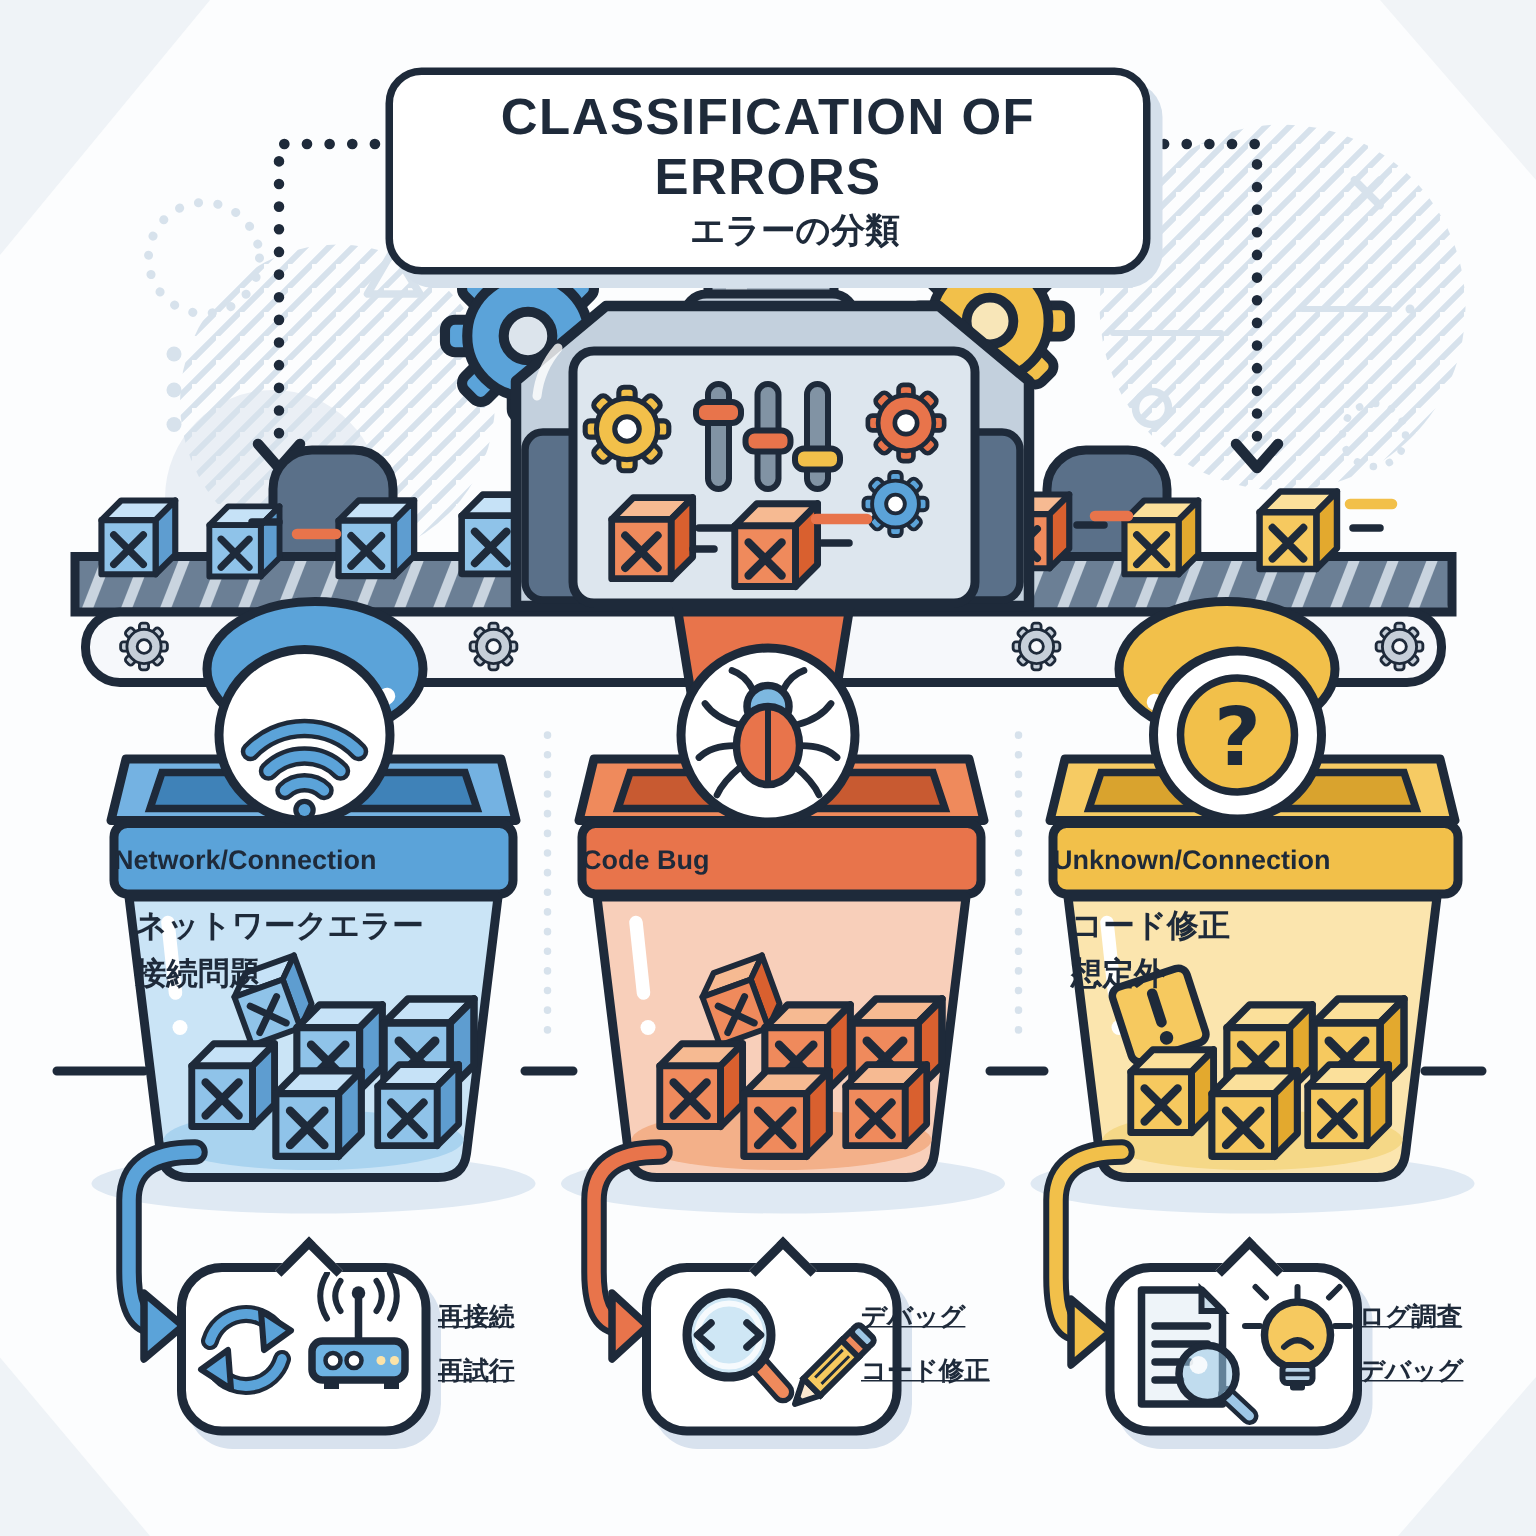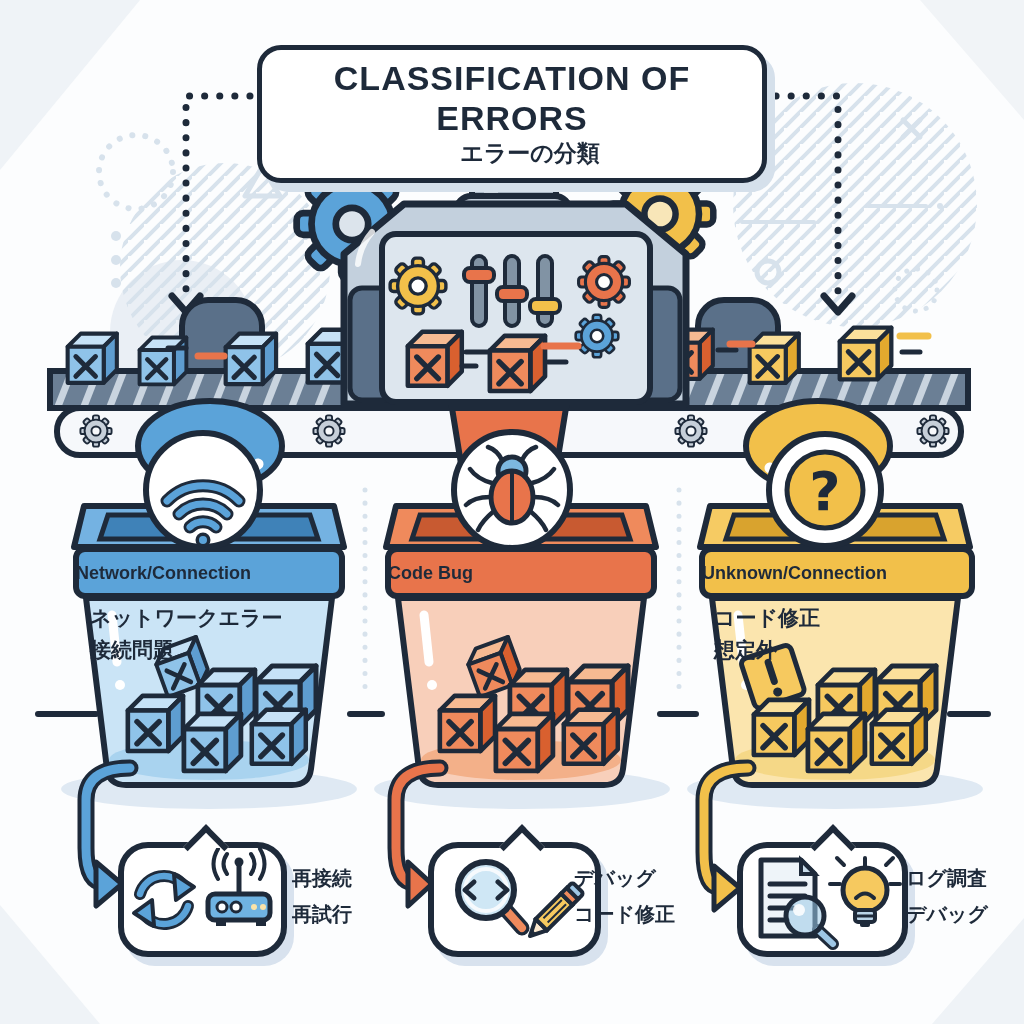--- a/index.html
+++ b/index.html
@@ -32,21 +32,21 @@
     box-shadow:8px 9px 0 #D5E0EB;}
   .banner .t-en{font-size:34px;font-weight:bold;letter-spacing:1px;line-height:40px;}
   .banner .t-ja{font-size:23px;font-weight:bold;line-height:30px;padding-left:36px;}
 
   
   .bin-label{top:553px;height:40px;line-height:40px;text-align:left;
     font-size:18px;font-weight:bold;}
   .bin-jp{top:602px;text-align:left;font-size:21px;font-weight:bold;line-height:32px;}
 
   
-  .action-text{top:860px;font-size:20px;font-weight:bold;line-height:36px;}
+  .action-text{top:860px;font-size:17px;font-weight:bold;line-height:36px;text-decoration:underline;}
 
   
   .callout{position:absolute;top:842px;height:103px;background:#fff;
     border:6px solid var(--c-ink);border-radius:30px;box-shadow:7px 9px 0 #D8E2EE;}
   .callout .tail{position:absolute;top:-17px;width:26px;height:26px;background:#fff;
     border-top:6px solid var(--c-ink);border-left:6px solid var(--c-ink);
     transform:rotate(45deg);}
   .callout svg{position:absolute;left:0;top:0;}
 </style>
 </head>

